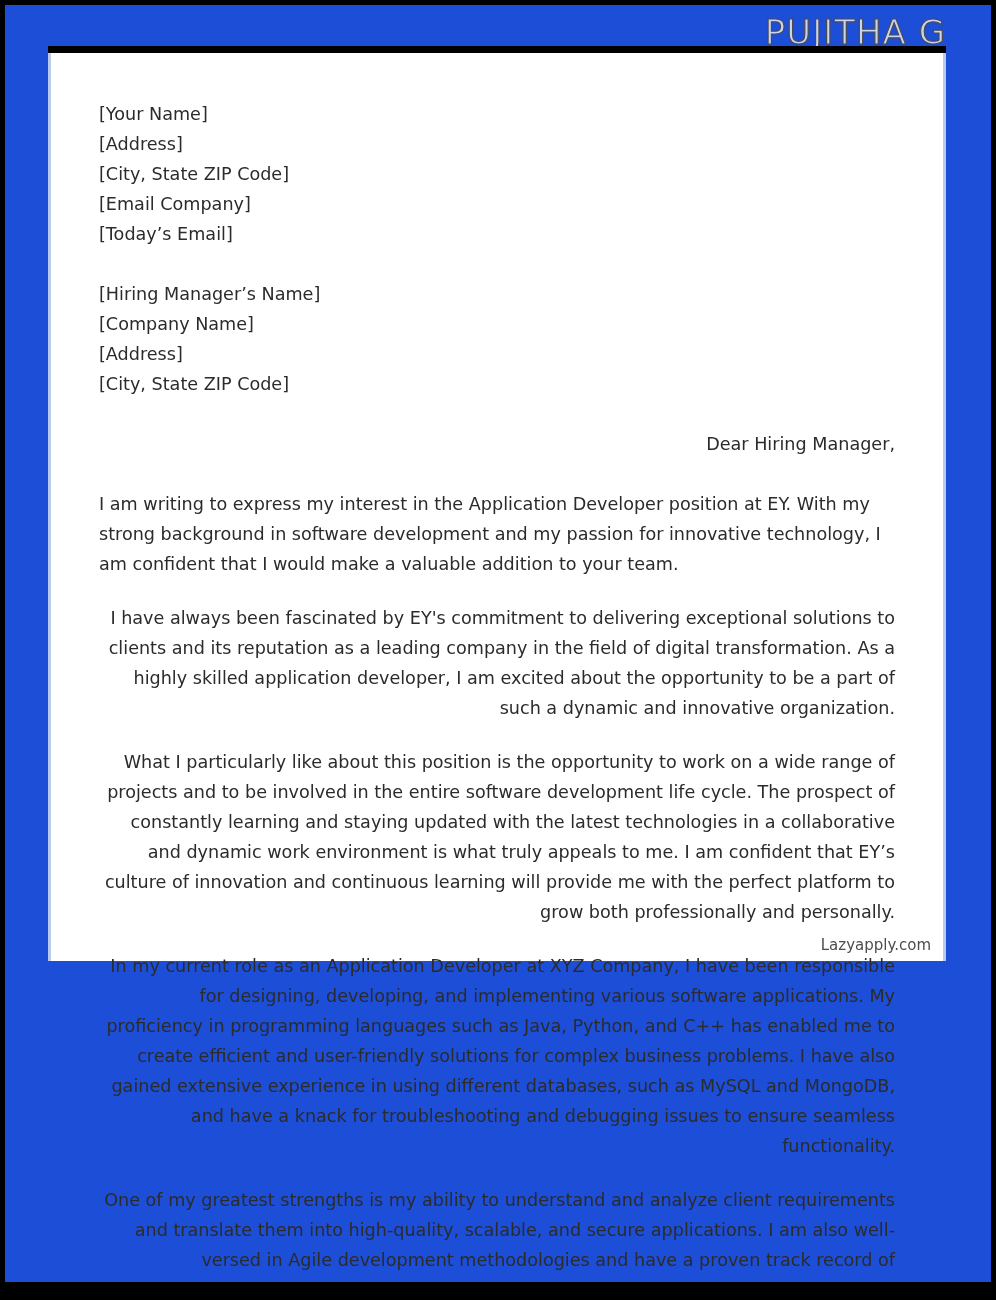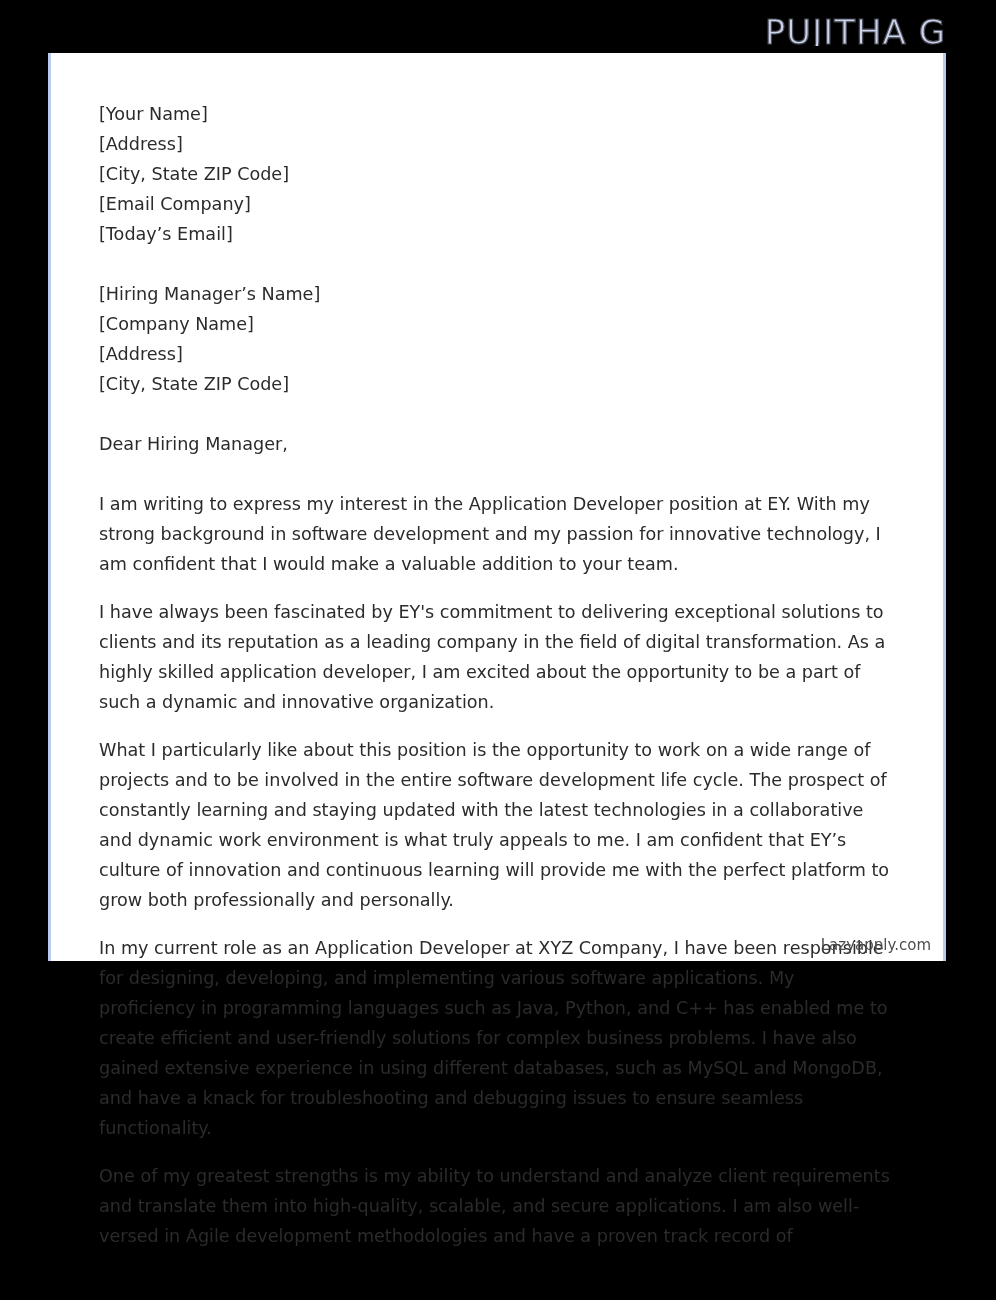--- a/index.html
+++ b/index.html
@@ -12,21 +12,21 @@
     height: 1300px;
     background: #dee6f9;
     font-family: "DejaVu Sans", "Liberation Sans", sans-serif;
     overflow: hidden;
   }
 
   #canvas {
     position: relative;
     width: 996px;
     height: 1300px;
-    background: #000000;
+    background: #1d4ed8;
     box-sizing: border-box;
     overflow: hidden;
   }
 
   
   .frame-top,
   .frame-bottom,
   .frame-left,
   .frame-right {
     position: absolute;
@@ -102,28 +102,30 @@
 
   .para {
     margin: 0;
     font-size: 17.6px;
     line-height: 30px;
     color: #2b2b2b;
     text-align: left;
   }
 
   .para + .para {
-    margin-top: 18px;
+    margin-top: 24px;
+    text-align: right;
   }
 
   .salutation {
     margin: 0;
     font-size: 17.6px;
     line-height: 30px;
     color: #2b2b2b;
+    text-align: right;
   }
 
   
   .watermark {
     position: absolute;
     right: 12px;
     bottom: 8px;
     font-size: 15px;
     line-height: 16px;
     color: #4d4d4d;

